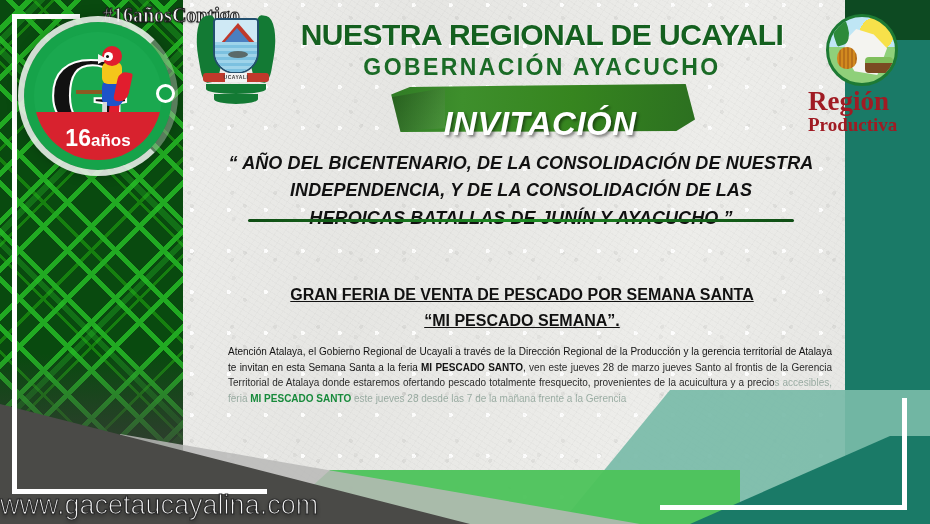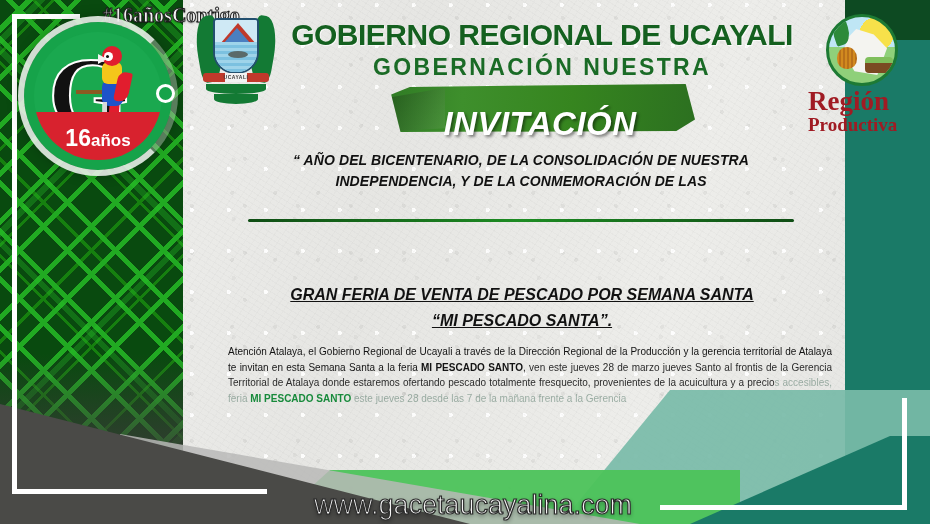--- a/index.html
+++ b/index.html
@@ -272,52 +272,51 @@
   }
   .invit-txt{
     position:absolute;inset:0;display:flex;align-items:center;justify-content:center;
     color:#fff;font-size:33px;font-weight:bold;font-style:italic;letter-spacing:.5px;
     text-shadow:2px 2px 3px rgba(0,0,0,.45);
     margin-top:31px;
   }
 
   .lema{
     position:absolute;left:222px;top:150px;width:598px;text-align:center;
-    font-size:14px;font-weight:bold;font-style:italic;color:#111;line-height:1.52;
+    font-size:18px;font-weight:bold;font-style:italic;color:#111;line-height:1.52;
     letter-spacing:.1px;
   }
   .rule{
     position:absolute;left:248px;top:219px;width:546px;height:3px;
     background:linear-gradient(90deg,#0f4d14,#1d8c23 50%,#0f4d14);
     border-radius:2px;
   }
 
   .feria-title{
     position:absolute;left:222px;top:282px;width:600px;text-align:center;
-    font-size:16px;font-weight:bold;font-style:italic;color:#111;line-height:1.62;
+    font-size:16px;font-weight:bold;color:#111;line-height:1.62;
   }
   .feria-title span{text-decoration:underline;}
 
   .body-text{
     position:absolute;left:228px;top:344px;width:604px;
     font-size:10px;color:#131313;line-height:1.55;text-align:justify;
   }
   .body-text b{font-weight:bold;}
   .fade1{color:#2b2b2b;}
   .fade3{color:rgba(20,70,50,.38);}
   .green-b{color:#178a3b;font-weight:bold;}
 
   
   .watermark{
-    position:absolute;left:0;right:0;top:490px;text-align:center;
+    position:absolute;left:0;right:0;top:490px;
     font-size:27px;color:#f4f4f4;letter-spacing:0px;
     -webkit-text-stroke:1.2px #2b2b2b;
     text-shadow:0 2px 4px rgba(0,0,0,.45);
     font-family:"Liberation Sans",sans-serif;
-    padding-left:16px;
   }
 </style>
 </head>
 <body>
 
 <div id="poster">
 
   <div class="paper"></div>
 
   <div class="leftpanel">
@@ -384,37 +383,38 @@
     <div class="globe">
       <div class="land"></div>
       <div class="soil"></div>
       <div class="seed"></div>
       <div class="leaf"></div>
     </div>
     <div class="r1">Región</div>
     <div class="r2">Productiva</div>
   </div>
 
-  <div class="h-main">GOBIERNO REGIONAL DE UCAYALI</div>
-  <div class="h-sub">GOBERNACIÓN NUESTRA</div>
+  <div class="h-main">NUESTRA REGIONAL DE UCAYALI</div>
+  <div class="h-sub">GOBERNACIÓN AYACUCHO</div>
 
   <div class="invit-wrap">
     <div class="invit-bg"></div>
     <div class="invit-txt">INVITACIÓN</div>
   </div>
 
   <div class="lema">
     <div>“ AÑO DEL BICENTENARIO, DE LA CONSOLIDACIÓN DE NUESTRA</div>
-    <div>INDEPENDENCIA, Y DE LA CONMEMORACIÓN DE LAS</div>
+    <div>INDEPENDENCIA, Y DE LA CONSOLIDACIÓN DE LAS</div>
+    <div>HEROICAS BATALLAS DE JUNÍN Y AYACUCHO ”</div>
   </div>
   <div class="rule"></div>
 
   <div class="feria-title">
     <div><span>GRAN FERIA DE VENTA DE PESCADO POR SEMANA SANTA</span></div>
-    <div><span>“MI PESCADO SANTA”.</span></div>
+    <div><span>“MI PESCADO SEMANA”.</span></div>
   </div>
 
   <div class="body-text">
     <span>Atención Atalaya, el Gobierno Regional de Ucayali a través de la Dirección Regional de la Producción y la gerencia territorial de Atalaya te invitan en esta Semana Santa a la feria </span><b>MI PESCADO SANTO</b><span class="fade1">, ven este jueves 28 de marzo jueves Santo al frontis de la Gerencia Territorial de Atalaya donde estaremos ofertando pescado totalmente fresquecito, provenientes de la acuicultura y a precio</span><span class="fade3">s accesibles, feria </span><b class="green-b">MI PESCADO SANTO</b><span class="fade3"> este jueves 28 desde las 7 de la mañana frente a la Gerencia</span>
   </div>
 
   <div class="watermark">www.gacetaucayalina.com</div>
 
 </div>
 

